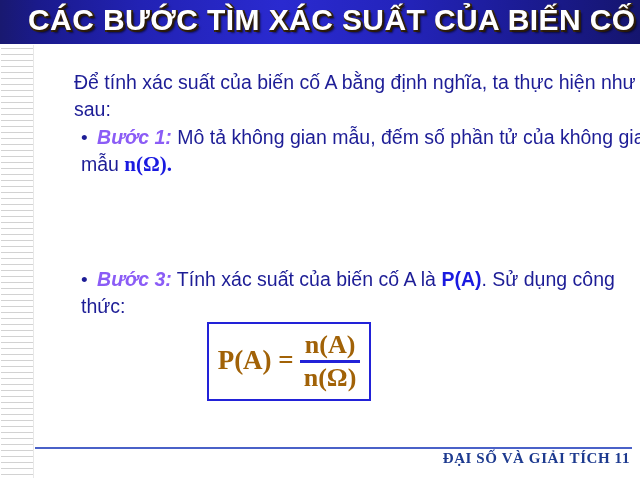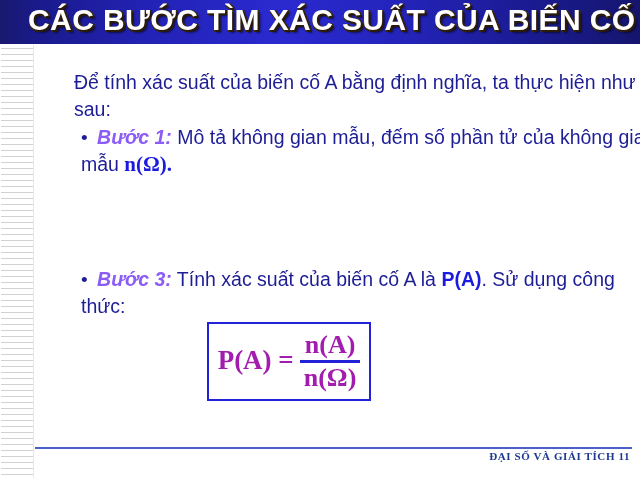--- a/index.html
+++ b/index.html
@@ -139,21 +139,21 @@
   }
   #formula-inner {
     position: absolute;
     left: 0; top: 0;
     width: 100%;
     height: 100%;
     display: flex;
     align-items: center;
     justify-content: center;
     font-family: "Liberation Serif", serif;
-    color: #a21caf;
+    color: #a16207;
     font-weight: bold;
   }
   #formula-lhs {
     font-size: 27px;
     line-height: 1;
     padding-right: 6px;
     padding-bottom: 2px;
   }
   #formula-frac {
     display: inline-flex;
@@ -182,21 +182,21 @@
     top: 447px;
     width: 597px;
     height: 2px;
     background: #4a61c8;
   }
   #footer-text {
     position: absolute;
     right: 10px;
     top: 450px;
     font-family: "Liberation Serif", serif;
-    font-size: 11px;
+    font-size: 15px;
     font-weight: bold;
     font-variant: small-caps;
     letter-spacing: 0.6px;
     color: #1d3a8f;
     white-space: nowrap;
   }
 </style>
 </head>
 <body>
 

